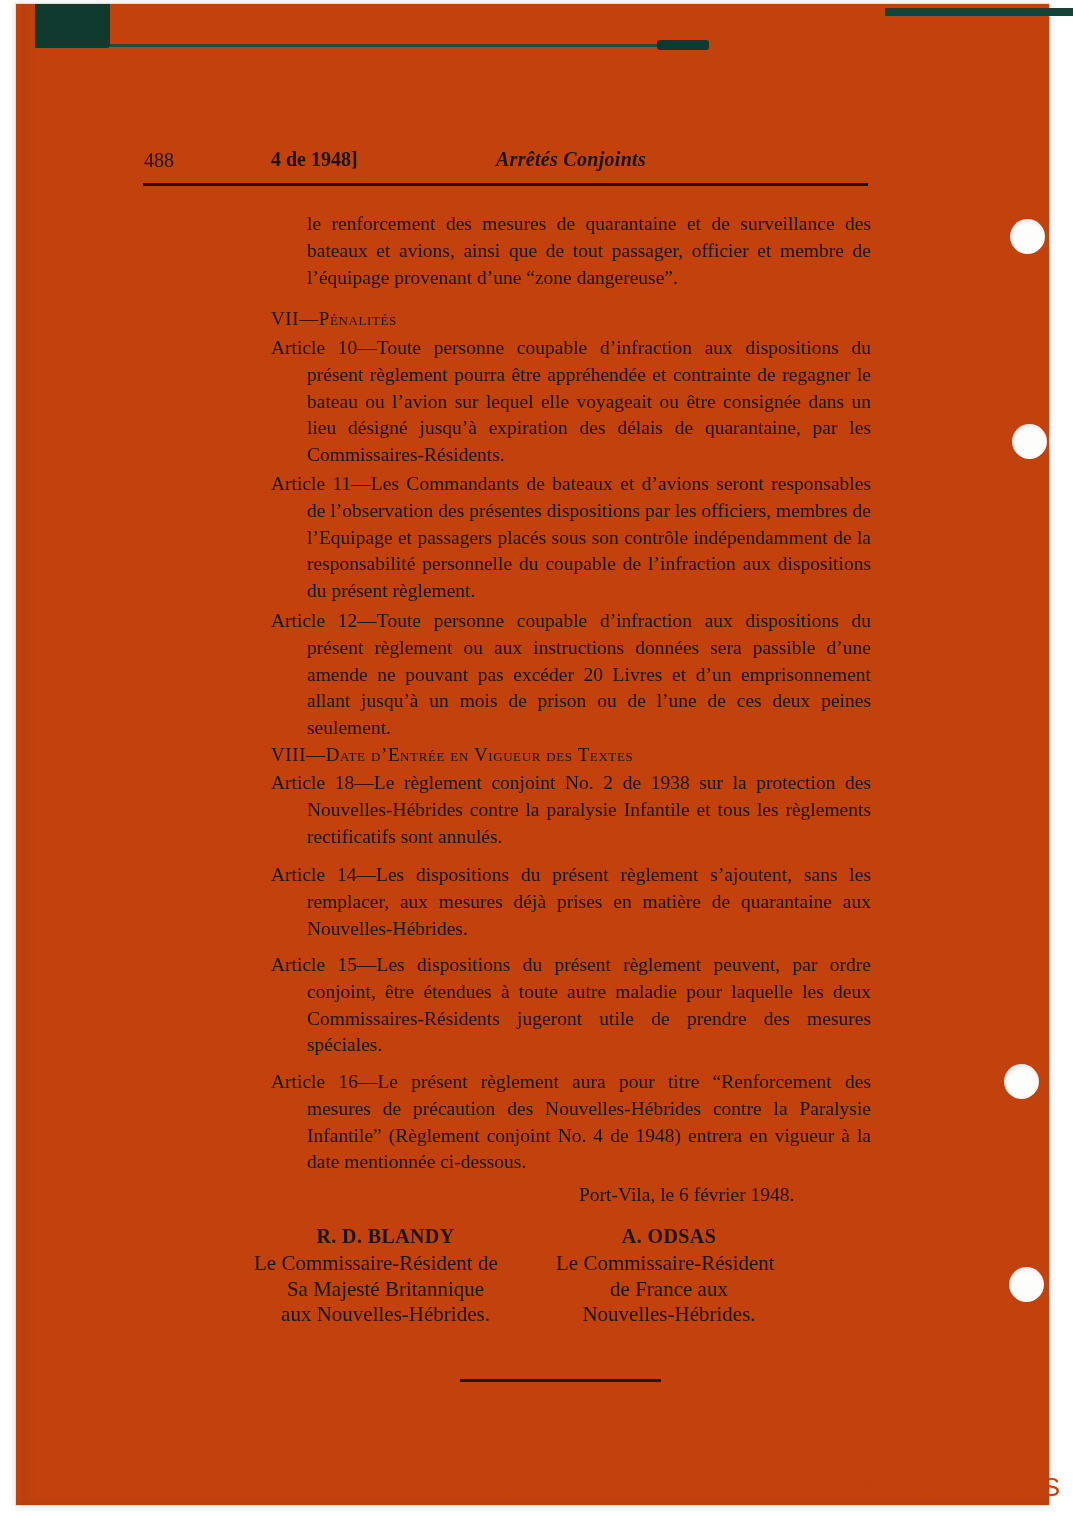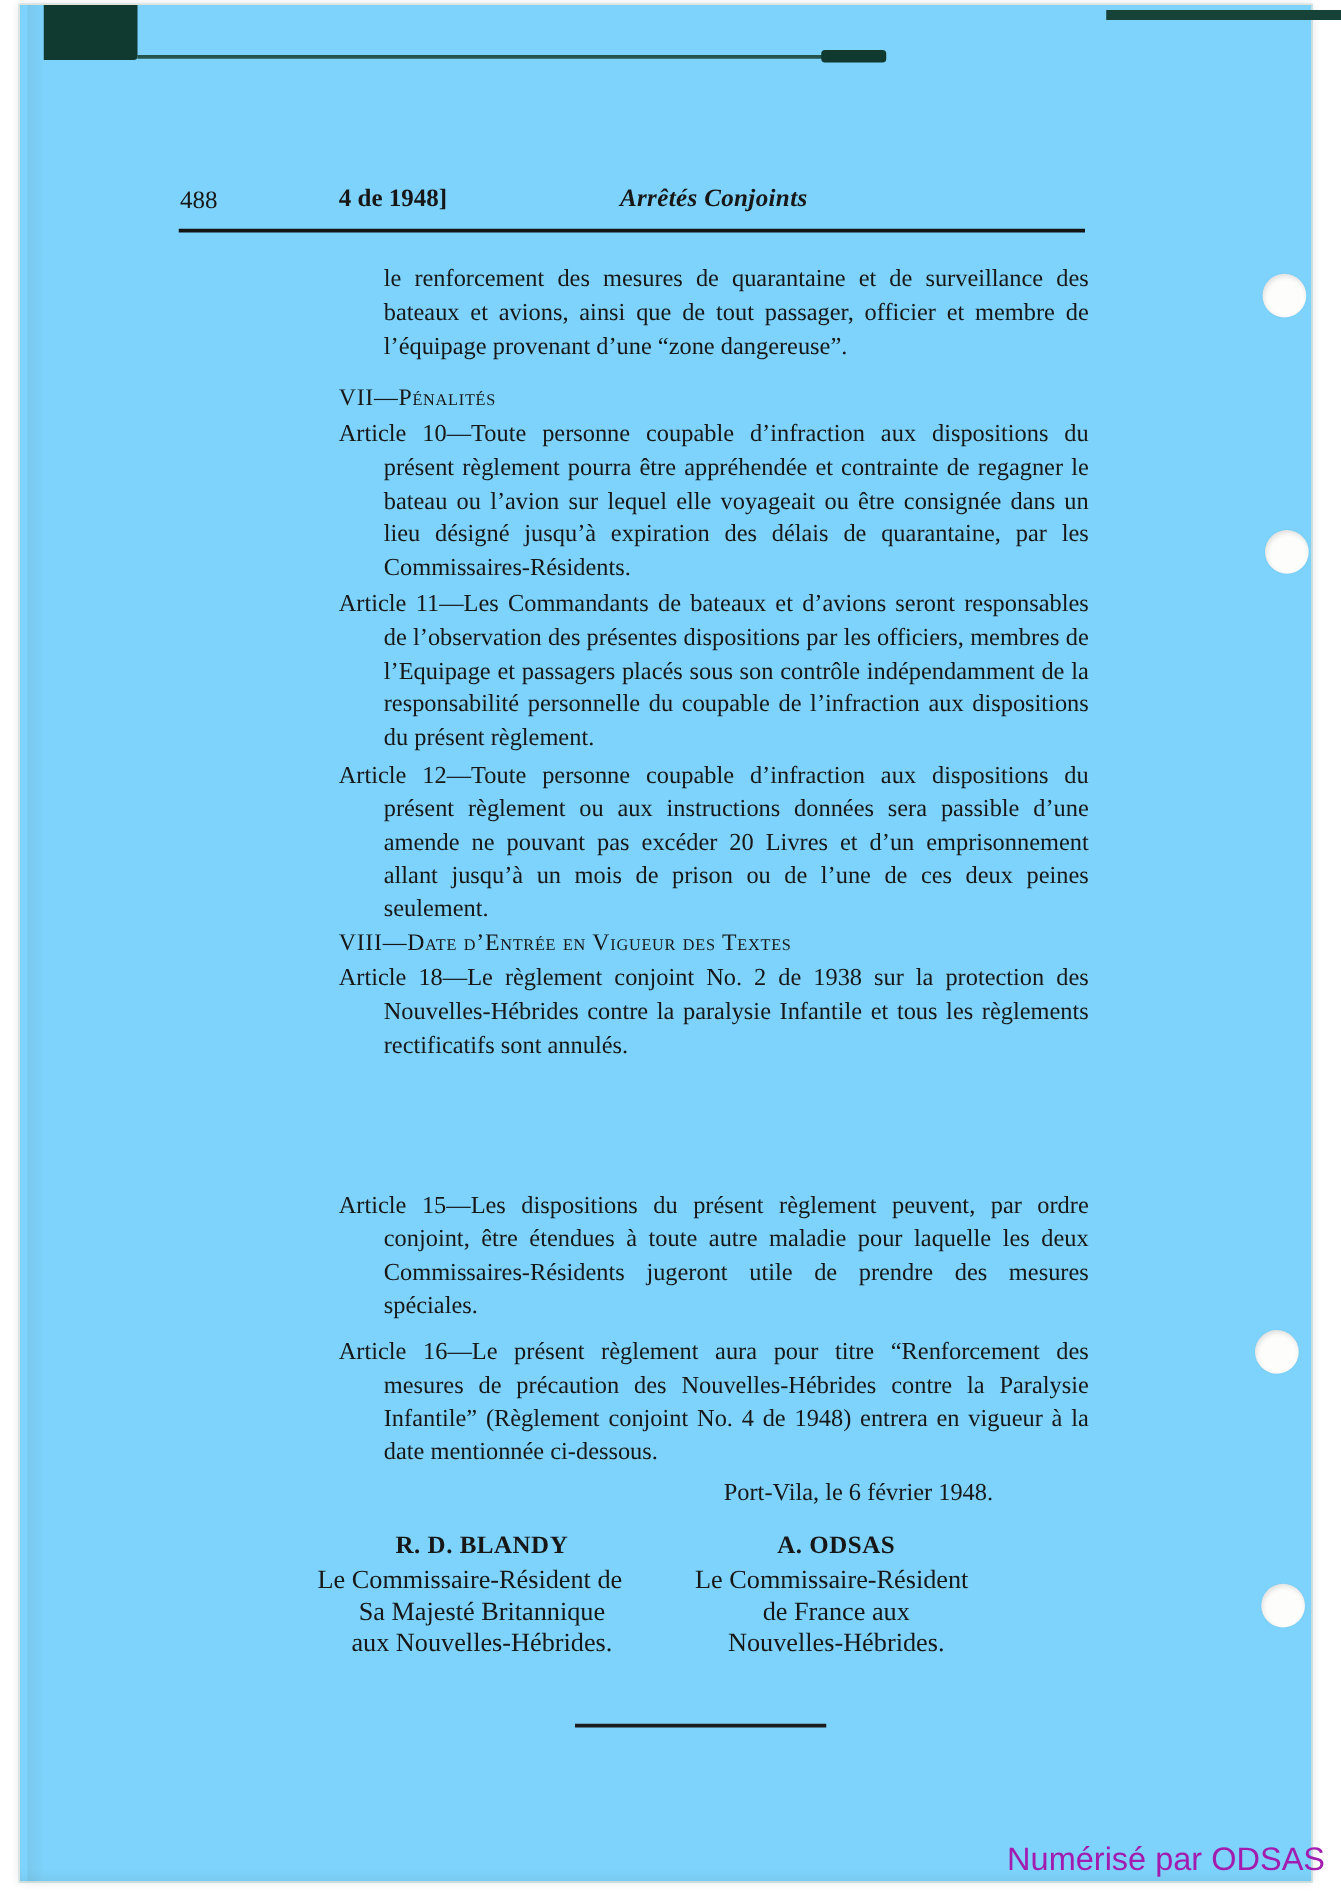--- a/index.html
+++ b/index.html
@@ -14,21 +14,21 @@
     overflow: hidden;
     font-family: "Liberation Serif", serif;
     color: #171717;
   }
   .paper {
     position: absolute;
     left: 15px;
     top: 3px;
     width: 1033px;
     height: 1501px;
-    background: #7dd3fc;
+    background: #c2410c;
     border: 1px solid #e3e0d4;
     box-shadow: 0 0 7px rgba(0,0,0,0.12);
   }
   .paper::before {
     content: "";
     position: absolute;
     left: 6px;
     top: 0;
     bottom: 0;
     width: 14px;
@@ -146,21 +146,21 @@
   .closing-rule {
     position: absolute; left: 444px; top: 1375px;
     width: 201px; height: 2.5px; background: #1c1c1c;
   }
 
   .watermark {
     position: absolute;
     right: 13px; top: 1472px;
     font-family: "Liberation Sans", sans-serif;
     font-size: 26px;
-    color: #a21caf;
+    color: #c2410c;
     margin-left: 18px;
   }
 </style>
 </head>
 <body>
 
 <div class="paper">
 
   <div class="artifact a-topleft"></div>
   <div class="artifact a-topline"></div>
@@ -181,20 +181,21 @@
 
   <div class="heading h-vii">VII—Pénalités</div>
 
   <p class="para p-a10">Article 10—Toute personne coupable d’infraction aux dispositions du présent règlement pourra être appréhendée et contrainte de regagner le bateau ou l’avion sur lequel elle voyageait ou être consignée dans un lieu désigné jusqu’à expiration des délais de quarantaine, par les Commissaires-Résidents.</p>
   <p class="para p-a11">Article 11—Les Commandants de bateaux et d’avions seront responsables de l’observation des présentes dispositions par les officiers, membres de l’Equipage et passagers placés sous son contrôle indépendamment de la responsabilité personnelle du coupable de l’infraction aux dispositions du présent règlement.</p>
   <p class="para p-a12">Article 12—Toute personne coupable d’infraction aux dispositions du présent règlement ou aux instructions données sera passible d’une amende ne pouvant pas excéder 20 Livres et d’un emprisonnement allant jusqu’à un mois de prison ou de l’une de ces deux peines seulement.</p>
 
   <div class="heading h-viii">VIII—Date d’Entrée en Vigueur des Textes</div>
 
   <p class="para p-a13">Article 18—Le règlement conjoint No. 2 de 1938 sur la protection des Nouvelles-Hébrides contre la paralysie Infantile et tous les règlements rectificatifs sont annulés.</p>
+  <p class="para p-a14">Article 14—Les dispositions du présent règlement s’ajoutent, sans les remplacer, aux mesures déjà prises en matière de quarantaine aux Nouvelles-Hébrides.</p>
   <p class="para p-a15">Article 15—Les dispositions du présent règlement peuvent, par ordre conjoint, être étendues à toute autre maladie pour laquelle les deux Commissaires-Résidents jugeront utile de prendre des mesures spéciales.</p>
   <p class="para p-a16">Article 16—Le présent règlement aura pour titre “Renforcement des mesures de précaution des Nouvelles-Hébrides contre la Paralysie Infantile” (Règlement conjoint No. 4 de 1948) entrera en vigueur à la date mentionnée ci-dessous.</p>
 
   <div class="dateline">Port-Vila, le 6 février 1948.</div>
 
   <div class="sig-col sig-left">
     <div class="sig-name">R. D. BLANDY</div>
     <div class="sig-line">Le Commissaire-Résident de</div>
     <div class="sig-line c">Sa Majesté Britannique</div>
     <div class="sig-line c">aux Nouvelles-Hébrides.</div>

